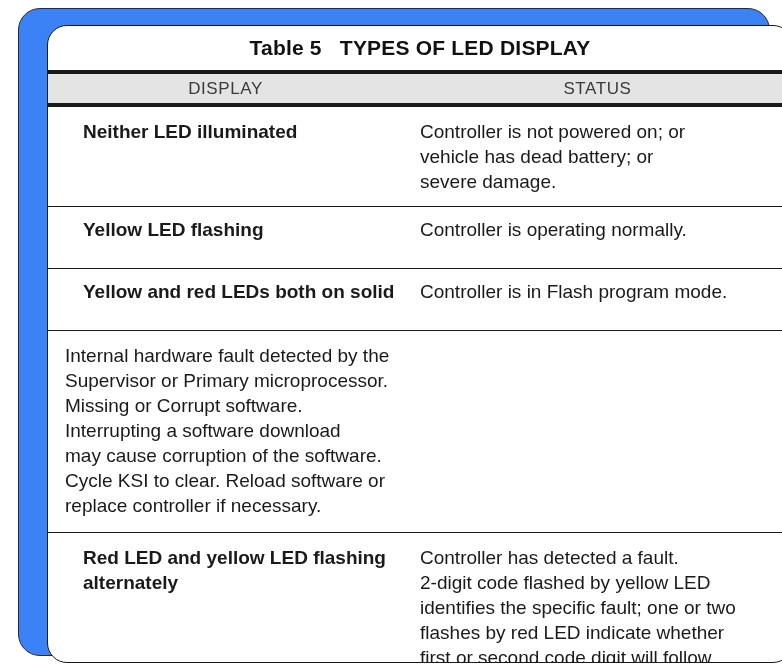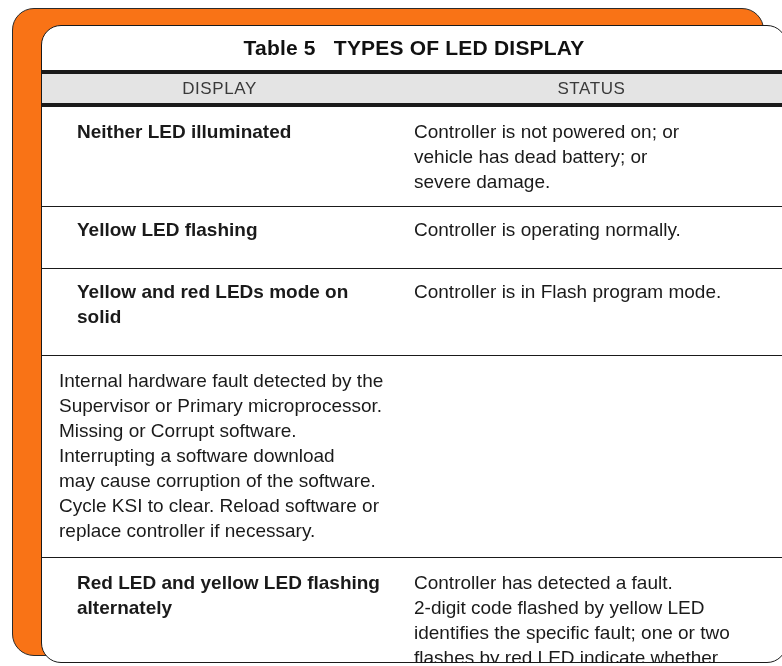--- a/index.html
+++ b/index.html
@@ -12,27 +12,27 @@
     height: 666px;
     font-family: "Liberation Sans", sans-serif;
     color: #1a1a1a;
     position: relative;
     overflow: hidden;
   }
 
   
   #table-frame-outer {
     position: absolute;
-    left: 12px;
+    left: 18px;
     top: 8px;
     width: 752px;
     height: 648px;
     border: 1.5px solid #2b2b2b;
     border-radius: 22px;
-    background: #f97316;
+    background: #3b82f6;
     box-sizing: border-box;
   }
   #table-frame-inner {
     position: absolute;
     left: 28px;
     top: 16px;
     width: 746px;
     height: 638px;
     border: 1.5px solid #1a1a1a;
     border-radius: 20px;
@@ -147,21 +147,21 @@
 vehicle has dead battery; or
 severe damage.</div>
       </div>
 
       <div class="table-row row-h2">
         <div class="cell cell-display">Yellow LED flashing</div>
         <div class="cell cell-status">Controller is operating normally.</div>
       </div>
 
       <div class="table-row row-h3">
-        <div class="cell cell-display">Yellow and red LEDs mode on solid</div>
+        <div class="cell cell-display">Yellow and red LEDs both on solid</div>
         <div class="cell cell-status">Controller is in Flash program mode.</div>
       </div>
 
       <div class="table-row row-h4">
         <div class="cell cell-status">Internal hardware fault detected by the
 Supervisor or  Primary microprocessor.
 Missing or Corrupt software.
 Interrupting a software download
 may cause corruption of the software.
 Cycle KSI to clear. Reload software or

